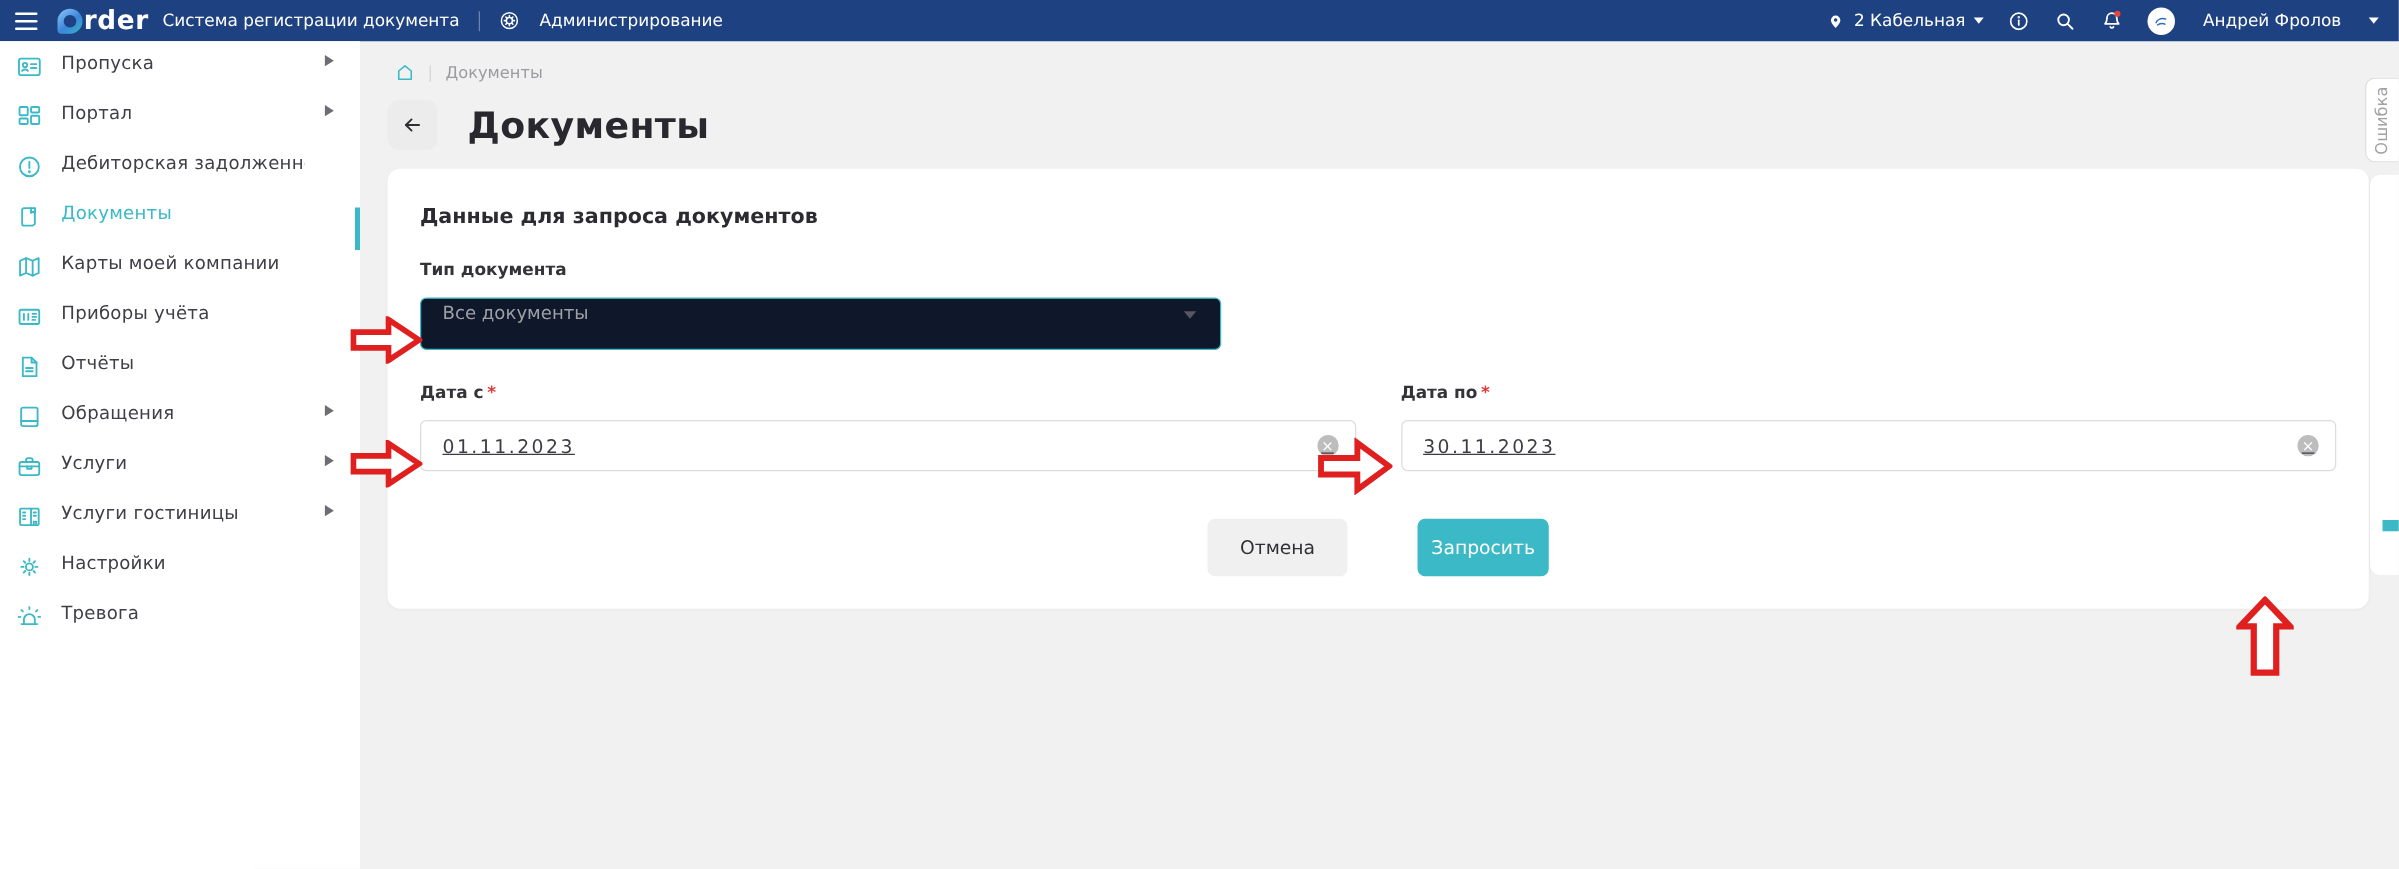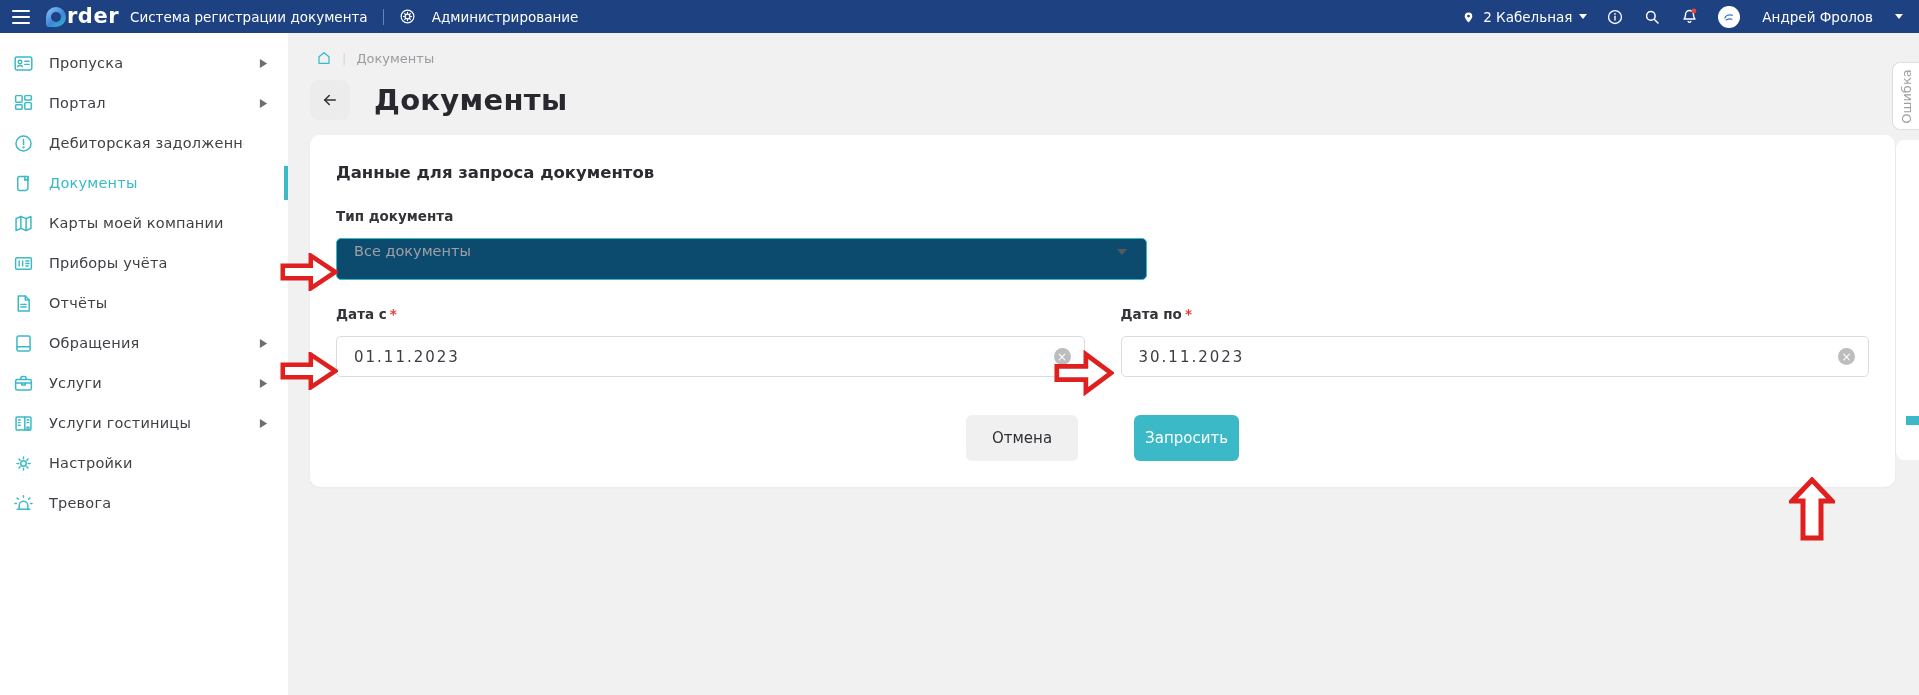--- a/index.html
+++ b/index.html
@@ -39,21 +39,21 @@
     display:flex; align-items:center; justify-content:center;
   }
   .caret-down { width:0; height:0; border:4px solid transparent; border-top:5px solid #fff; margin-top:4px; }
 
   
   .shell { display:flex; height:662px; }
 
   
   .sidebar { width:288px; background:#fff; padding-top:10px; flex-shrink:0; }
   .side-item {
-    position:relative; height:40px; display:flex; align-items:center;
+    position:relative; height:40px; display:flex; align-items:flex-start;
     padding:0 20px 0 13px; gap:15px; font-size:14.5px; color:#3f3f46;
     cursor:pointer; letter-spacing:.2px;
   }
   .side-item .icon { width:21px; height:21px; color:#3bb9c6; flex-shrink:0; display:flex; }
   .side-item .icon svg { width:21px; height:21px; }
   .side-item .lbl { flex:1; white-space:nowrap; overflow:hidden; }
   .side-item .chev { visibility:hidden; color:#6d6d74; display:flex; }
   .side-item.expandable .chev { visibility:visible; }
   .side-item.active { color:#3bb9c6; }
   .side-item.active::after {
@@ -73,31 +73,31 @@
   .page-title { margin:0; font-size:29px; font-weight:700; color:#28282e; letter-spacing:.3px; }
 
   .card {
     width:1585px; margin-top:15px; background:#fff; border-radius:10px;
     padding:28px 26px 26px; box-shadow:0 1px 3px rgba(0,0,0,.04);
   }
   .card-title { font-size:16.5px; font-weight:700; color:#2b2b31; margin-bottom:26px; }
   .field-label { font-size:13.5px; font-weight:700; color:#333338; margin-bottom:14px; }
   .req { color:#e23b3b; margin-left:3px; }
   .select-box {
-    width:811px; height:42px; border:1px solid #3bb9c6; border-radius:5px;
+    width:641px; height:42px; border:1px solid #3bb9c6; border-radius:5px;
     display:flex; align-items:center; justify-content:space-between;
     padding:0 19px 16px 17px; color:#9ea0a6; font-size:14.5px; cursor:pointer; margin-bottom:26px;
-    background:#0c4a6e;
+    background:#0f172a;
   }
   .select-caret { width:0; height:0; border:5px solid transparent; border-top:6px solid #58585e; margin-top:6px; }
   .dates { display:grid; grid-template-columns:1fr 1fr; column-gap:36px; }
   .input-box {
     height:41px; border:1px solid #dcdcdc; border-radius:5px; background:#fff;
     display:flex; align-items:center; padding:0 13px 0 17px;
-    font-size:15px; color:#3c3c44; cursor:text;
+    font-size:15px; color:#3c3c44; cursor:text;text-decoration:underline;
   }
   .input-box .val { flex:1; letter-spacing:2px; }
   .clear-btn {
     width:17px; height:17px; border:none; border-radius:50%; background:#bdbdbd; color:#fff;
     font-size:12px; line-height:1; display:flex; align-items:center; justify-content:center;
     cursor:pointer; padding:0; font-family:inherit;
   }
   .actions { display:flex; justify-content:center; gap:56px; margin-top:38px; }
   .btn { height:46px; border:none; border-radius:6px; font-size:15px; font-family:inherit; cursor:pointer; }
   .btn-cancel { background:#f0f0f0; color:#2f2f35; padding:0 26px; }

